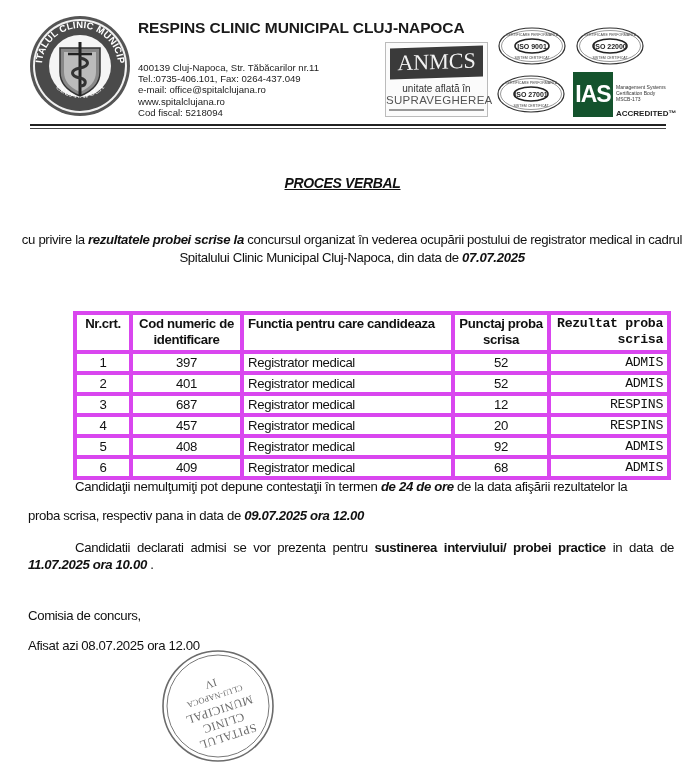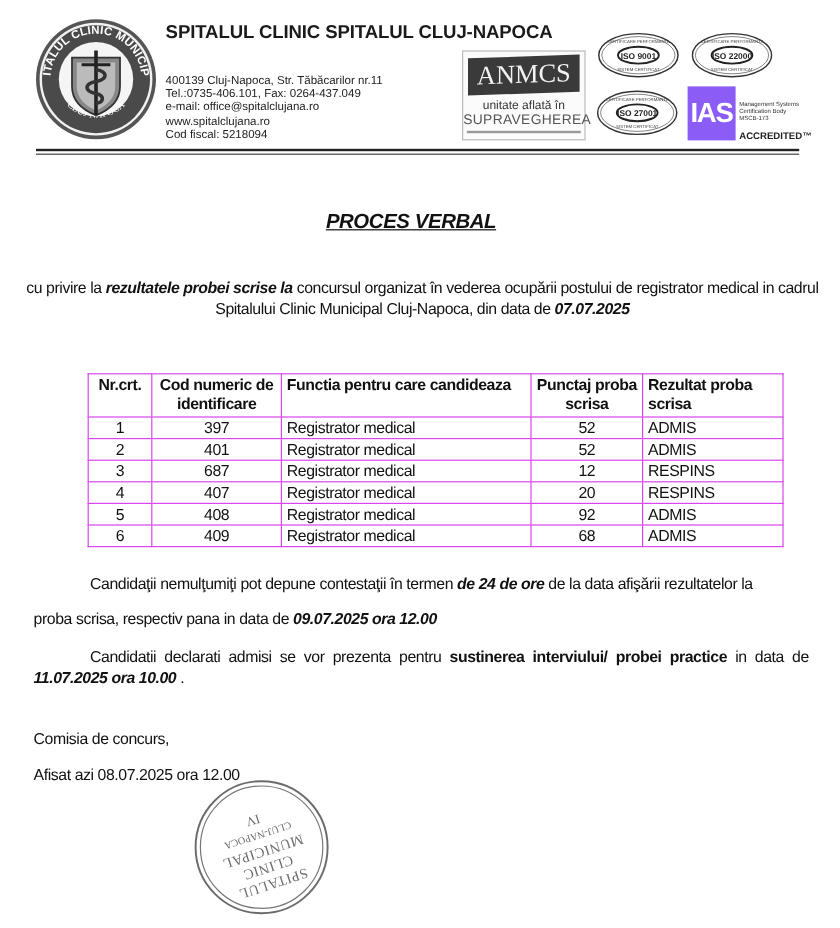--- a/index.html
+++ b/index.html
@@ -17,43 +17,43 @@
   .anmcs .band span { position:absolute; left:0; right:0; top:2px; text-align:center; color:#f2f2f2; font-family:"Liberation Serif", serif; font-size:22px; letter-spacing:0px; }
   .anmcs .l1 { position:absolute; left:0; right:0; top:40px; text-align:center; font-size:10px; font-weight:normal; color:#333; }
   .anmcs .l2 { position:absolute; left:0; right:0; top:51px; text-align:center; font-size:11.5px; color:#555; letter-spacing:0.3px; }
   .anmcs .l3 { position:absolute; left:3px; right:3px; top:66px; height:2px; background:#999; }
 
   .iso { width:68px; height:38px; }
   .iso1 { left:498px; top:27px; }
   .iso2 { left:576px; top:27px; }
   .iso3 { left:497px; top:75px; }
 
-  .ias { left:573px; top:72px; width:40px; height:45px; background:#8b5cf6; color:#fff; font-weight:bold; font-size:23px; line-height:45px; text-align:center; letter-spacing:-1px; }
+  .ias { left:573px; top:72px; width:40px; height:45px; background:#14532d; color:#fff; font-weight:bold; font-size:23px; line-height:45px; text-align:center; letter-spacing:-1px; }
   .ias-text { left:616px; top:73px; font-size:8px; font-weight:bold; color:#222; white-space:nowrap;margin-top:36px; }
   .ias-sub { left:616px; top:84px; font-size:5px; line-height:6px; color:#333; }
 
   .rule1 { left:30px; top:124px; width:636px; height:2px; background:#222; }
   .rule2 { left:30px; top:128px; width:636px; height:1px; background:#444; }
 
   
   .calibri { font-family:"Liberation Sans", sans-serif; font-size:13.2px; letter-spacing:-0.35px; color:#111; }
-  .title { left:0; width:685px; top:175px; text-align:center; font-weight:bold; font-style:italic; text-decoration:underline; font-size:17px; }
+  .title { left:0; width:685px; top:175px; text-align:center; font-weight:bold; font-style:italic; text-decoration:underline; font-size:14px; }
   .intro { left:20px; width:664px; top:231px; text-align:center; line-height:18px; }
   .bi { font-weight:bold; font-style:italic; }
   .b { font-weight:bold; }
 
   
   .tbl { left:73px; top:311px; border-collapse:collapse; }
-  .tbl td, .tbl th { border:1px solid #d946ef; padding:0 4px; height:17px; font-weight:normal;margin-top:48px; }
+  .tbl td, .tbl th { border:4px solid #d946ef; padding:0 4px; height:17px; font-weight:normal;margin-top:48px; }
   .tbl th { font-weight:bold; height:34px; vertical-align:top; line-height:16px; padding-top:1px; }
   .c1 { width:44px; text-align:center; }
   .c2 { width:99px; text-align:center; }
   .c3 { width:199px; text-align:left; }
   .c4 { width:84px; text-align:center; }
-  .c5 { width:108px; text-align:left; }
+  .c5 { width:108px; text-align:right;font-family:Liberation Mono, monospace; }
   .tbl th.c3 { text-align:left; }
 
   .p1 { left:75px; top:479px; white-space:nowrap; }
   .p2 { left:28px; top:508px; white-space:nowrap; }
   .p3 { left:28px; top:539px; width:646px; text-align:justify; text-indent:47px; line-height:17px; }
 
   .comisia { left:28px; top:608px; }
   .afisat { left:28px; top:638px; white-space:nowrap; }
 
   .stamp { left:160px; top:648px; width:116px; height:116px; }
@@ -78,21 +78,21 @@
       <textPath href="#arcBot" startOffset="50%" text-anchor="middle">CLUJ NAPOCA</textPath>
     </text>
     <path d="M 32 34 L 72 34 L 72 58 Q 72 74 52 82 Q 32 74 32 58 Z" fill="#888" stroke="#333" stroke-width="1.5"></path>
     <path d="M 36 38 L 68 38 L 68 58 Q 68 71 52 78 Q 36 71 36 58 Z" fill="#bbb"></path>
     <line x1="52" y1="28" x2="52" y2="82" stroke="#222" stroke-width="3"></line>
     <line x1="40" y1="40" x2="64" y2="40" stroke="#222" stroke-width="2.5"></line>
     <path d="M 52 44 C 62 46 62 52 52 54 C 42 56 42 62 52 64 C 60 66 58 72 52 72" fill="none" stroke="#333" stroke-width="3"></path>
   </svg>
 </div>
 
-<div class="abs hosp-name">SPITALUL CLINIC SPITALUL CLUJ-NAPOCA</div>
+<div class="abs hosp-name">RESPINS CLINIC MUNICIPAL CLUJ-NAPOCA</div>
 
 <div class="abs contact">
   <div>400139 Cluj-Napoca, Str. Tăbăcarilor nr.11</div>
   <div>Tel.:0735-406.101, Fax: 0264-437.049</div>
   <div>e-mail: office@spitalclujana.ro</div>
   <div>www.spitalclujana.ro</div>
   <div>Cod fiscal: 5218094</div>
 </div>
 
 <div class="abs anmcs">
@@ -177,21 +177,21 @@
     </tr>
     <tr>
       <td class="c1">3</td>
       <td class="c2">687</td>
       <td class="c3">Registrator medical</td>
       <td class="c4">12</td>
       <td class="c5">RESPINS</td>
     </tr>
     <tr>
       <td class="c1">4</td>
-      <td class="c2">407</td>
+      <td class="c2">457</td>
       <td class="c3">Registrator medical</td>
       <td class="c4">20</td>
       <td class="c5">RESPINS</td>
     </tr>
     <tr>
       <td class="c1">5</td>
       <td class="c2">408</td>
       <td class="c3">Registrator medical</td>
       <td class="c4">92</td>
       <td class="c5">ADMIS</td>

